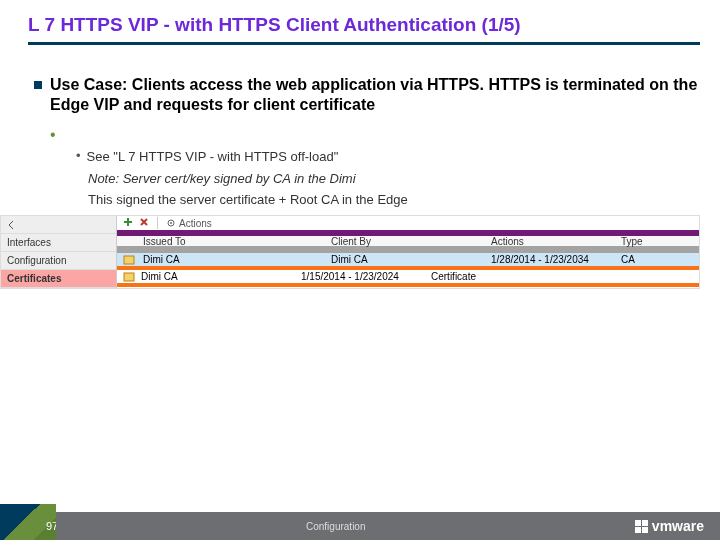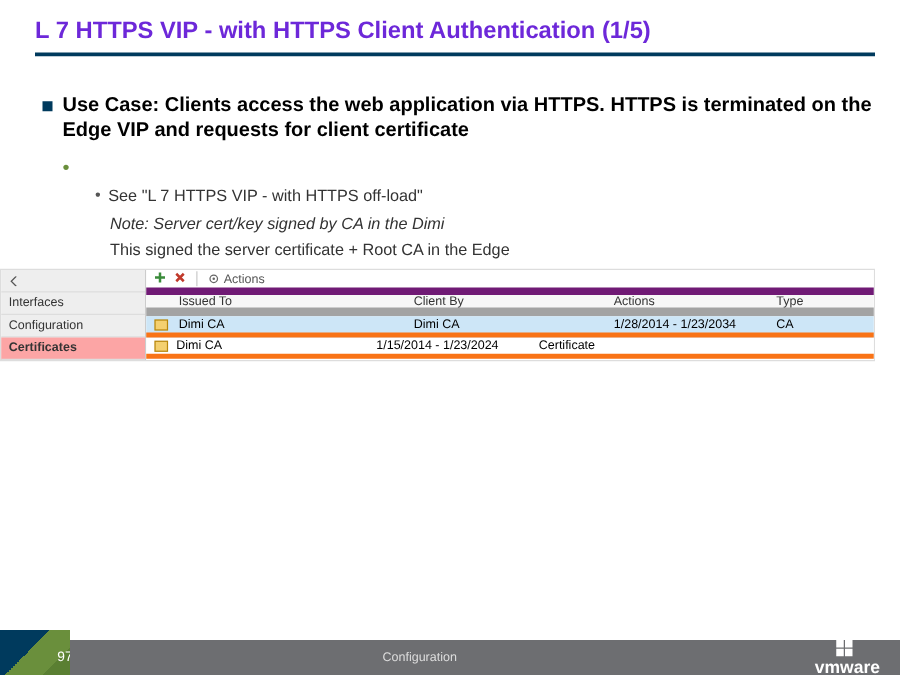--- a/index.html
+++ b/index.html
@@ -34,21 +34,21 @@
   .c-icon { width: 24px; display: flex; justify-content: center; }
   .c1 { width: 190px; padding-left: 2px; }
   .c2 { width: 160px; }
   .c3 { width: 130px; }
   .c4 { flex: 1; }
   .footer { position: absolute; bottom: 0; left: 0; right: 0; height: 28px; display: flex; align-items: center; }
   .foot-accent { width: 56px; height: 44px; background: linear-gradient(135deg, #003a5d 0%, #003a5d 40%, #6a8f3c 40%, #6a8f3c 70%, #5a7f32 70%); display: flex; align-items: center; justify-content: center; padding-left: 48px; }
   .foot-accent span { color: #fff; font-size: 11px; }
   .foot-bar { flex: 1; height: 28px; background: #6d6e71; display: flex; align-items: center; }
   .foot-conf { margin-left: 250px; color: #ddd; font-size: 10px; }
-  .foot-logo { margin-left: auto; margin-right: 16px; display: flex; align-items: center; color: #fff; font-size: 14px; font-weight: bold; flex-direction: column; }
+  .foot-logo { margin-left: auto; margin-right: 16px; display: flex; align-items: center; color: #fff; font-size: 14px; font-weight: bold; }
   .foot-logo .boxes { display: grid; grid-template-columns: 6px 6px; grid-template-rows: 6px 6px; gap: 1px; margin-right: 4px; }
   .foot-logo .boxes div { background: #fff; }
 </style>
 </head>
 <body>
 
 <div class="slide-title">L 7 HTTPS VIP - with HTTPS Client Authentication (1/5)</div>
 <div class="title-underline"></div>
 
 <div class="content">

